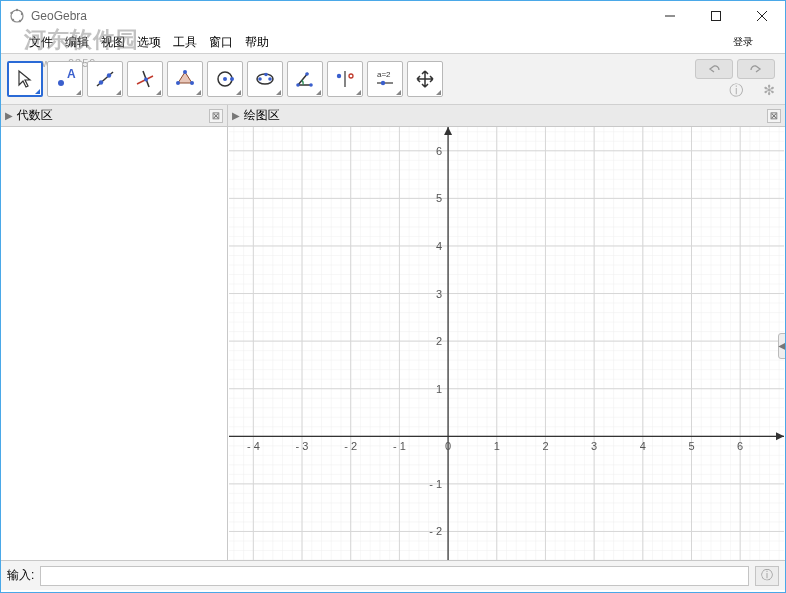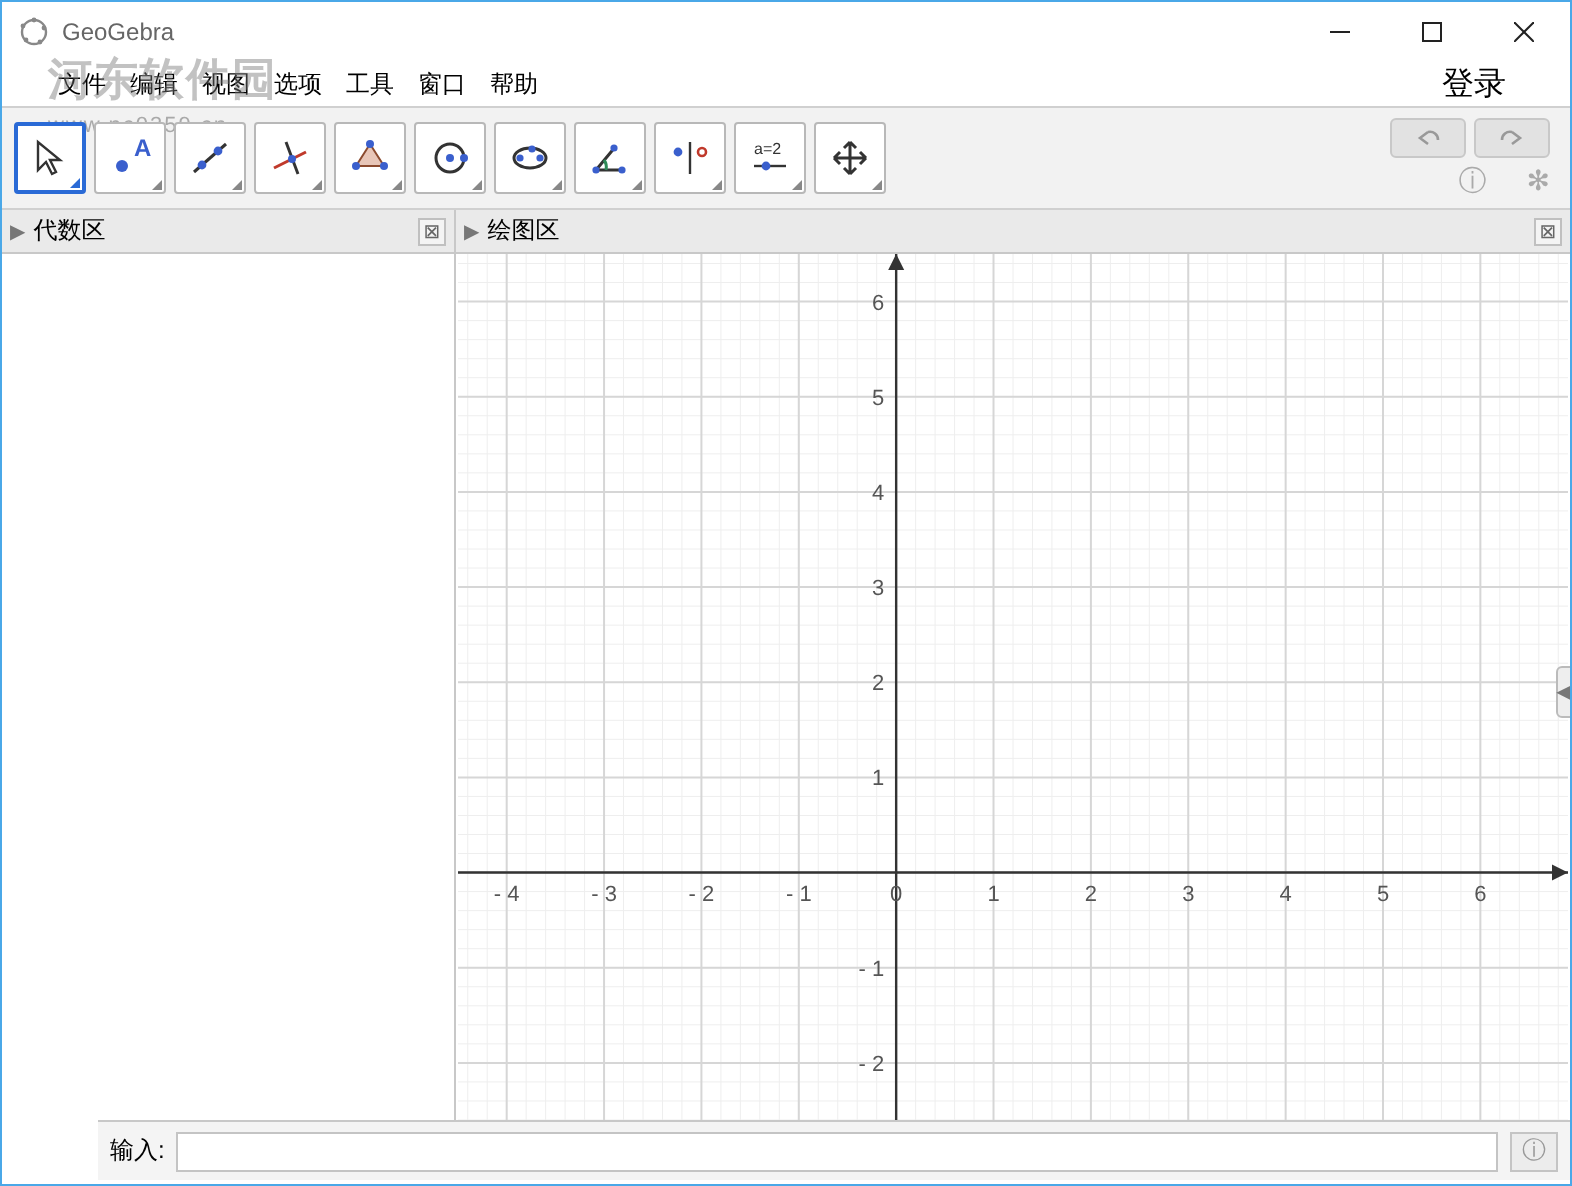--- a/index.html
+++ b/index.html
@@ -8,42 +8,42 @@
 .titlebar .app-icon { width: 16px; height: 16px; margin-right: 6px; }
 .titlebar .title { font-size: 12px; color: #666; flex: 1; }
 .winbtns { display: flex; }
 .winbtn { width: 46px; height: 30px; display: flex; align-items: center; justify-content: center; color: #222; }
 .winbtn svg { pointer-events: none; }
 .watermark { position: absolute; top: 24px; left: 23px; font-size: 22px; font-weight: bold; color: rgba(120,120,120,0.45); letter-spacing: 1px; pointer-events: none; }
 .watermark .sub { display: block; font-size: 11px; font-weight: normal; color: rgba(120,120,120,0.6); margin-top: 2px; }
 .menubar { height: 22px; display: flex; align-items: center; padding: 0 22px; font-size: 12px; }
 .menubar .menu-item { padding: 2px 6px; }
 .menubar .spacer { flex: 1; }
-.login { font-size: 16px; padding: 2px 10px; }
+.login { font-size: 10px; padding: 2px 10px; }
 .toolbar-row { height: 52px; background: #f2f2f2; border-top: 1px solid #d0d0d0; border-bottom: 1px solid #d0d0d0; display: flex; align-items: center; padding: 4px 6px; gap: 4px; }
 .tool { width: 36px; height: 36px; border: 1px solid #b8b8b8; background: #fff; border-radius: 2px; position: relative; display: flex; align-items: center; justify-content: center; }
 .tool.selected { border: 2px solid #2a6ad6; }
 .tool .drop { position: absolute; right: 1px; bottom: 1px; width: 0; height: 0; border-left: 5px solid transparent; border-bottom: 5px solid #888; }
 .tool.selected .drop { border-bottom-color: #2a6ad6; }
 .toolbar-right { margin-left: auto; display: flex; flex-direction: column; align-items: flex-end; gap: 3px; padding-right: 4px; }
 .ur-btns { display: flex; gap: 4px; }
 .ur { width: 38px; height: 20px; background: #e2e2e2; border: 1px solid #c8c8c8; border-radius: 3px; display:flex; align-items:center; justify-content:center; color:#999; }
 .small-icons { display: flex; gap: 20px; }
 .small-icon { color: #aaa; font-size: 14px; }
 .panels { display: flex; height: 455px; position: relative; }
 .panel-header { height: 22px; background: #eaeaea; border-bottom: 1px solid #c8c8c8; display: flex; align-items: center; font-size: 12px; padding: 0 4px; }
 .panel-header .tri { color: #777; margin-right: 4px; font-size: 10px; }
 .panel-header .x { margin-left: auto; width: 14px; height: 14px; border: 1px solid #c0c0c0; display:flex; align-items:center; justify-content:center; font-size: 10px; color: #666; background: #f4f4f4; }
 .algebra { width: 227px; border-right: 1px solid #c8c8c8; display: flex; flex-direction: column; background: #fff; }
 .algebra-body { flex: 1; }
 .graphics { flex: 1; display: flex; flex-direction: column; position: relative; }
 .grid-area { flex: 1; position: relative; overflow: hidden; background: #fff; }
 .grid-svg { position: absolute; inset: 0; width: 100%; height: 100%; }
 .side-handle { position: absolute; right: -1px; top: 50%; width: 8px; height: 26px; background: #eee; border: 1px solid #bbb; border-radius: 3px 0 0 3px; display:flex; align-items:center; justify-content:center; color:#777; font-size:10px; }
-.inputbar { height: 30px; border-top: 1px solid #c8c8c8; background: #f4f4f4; display: flex; align-items: center; padding: 0 6px; gap: 6px; font-size: 12px; margin-left: 48px; }
+.inputbar { height: 30px; border-top: 1px solid #c8c8c8; background: #f4f4f4; display: flex; align-items: center; padding: 0 6px; gap: 6px; font-size: 12px; }
 .inputbar input { flex: 1; height: 20px; border: 1px solid #c4c4c4; padding: 0 4px; font-size: 12px; }
 .inputbar .help { width: 24px; height: 20px; border: 1px solid #c4c4c4; background: #ececec; display:flex; align-items:center; justify-content:center; color:#999; }
 </style>
 </head>
 <body>
 
 <div class="titlebar">
   <span class="app-icon">
     <svg width="16" height="16" viewBox="0 0 16 16">
         <circle cx="8" cy="8" r="6" fill="none" stroke="#888" stroke-width="1.2"></circle>

